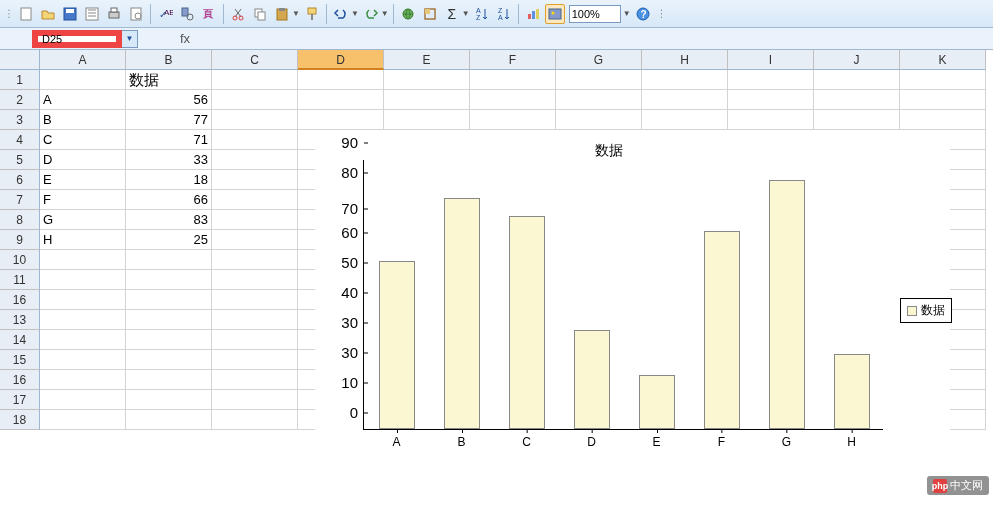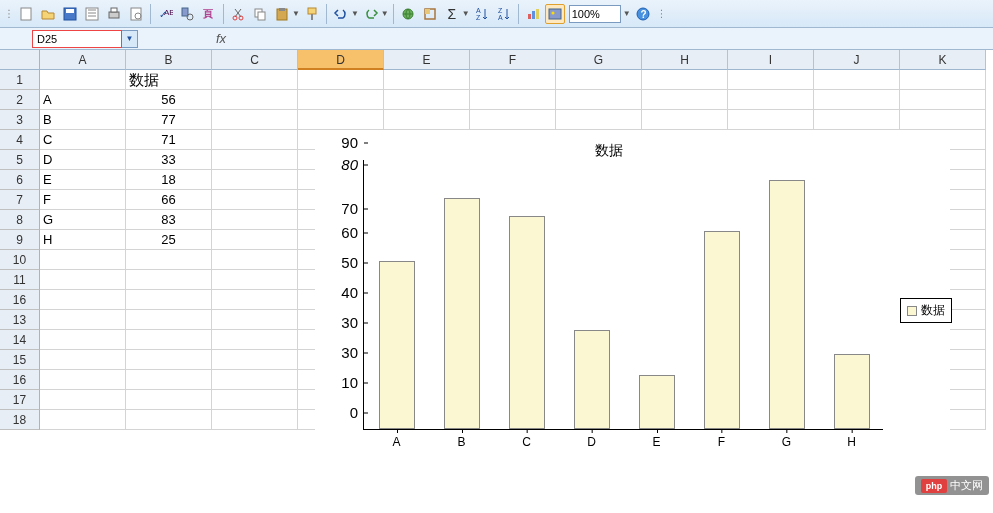--- a/index.html
+++ b/index.html
@@ -5,53 +5,53 @@
     * { margin: 0; padding: 0; box-sizing: border-box; }
     body { font-family: Arial, sans-serif; font-size: 12px; background: #fff; width: 993px; height: 513px; overflow: hidden; position: relative; }
     
     .toolbar { height: 28px; background: linear-gradient(#eaf3fb, #d7e8f8); border-bottom: 1px solid #a0b8d0; display: flex; align-items: center; padding: 0 4px; gap: 2px; }
     .tb-btn { width: 20px; height: 20px; display: flex; align-items: center; justify-content: center; cursor: pointer; border-radius: 2px; }
     .tb-sep { width: 1px; height: 20px; background: #a0b8d0; margin: 0 2px; }
     .tb-drop { font-size: 8px; color: #555; margin-left: -2px; cursor: pointer; }
     .zoom-box { width: 52px; height: 18px; background: #fff; border: 1px solid #7a9ac0; font-size: 11px; padding: 0 2px; margin: 0 2px; }
     
     .formula-bar { height: 22px; background: #eaf3fb; border-bottom: 1px solid #a0b8d0; display: flex; align-items: center; }
-    .name-box { width: 90px; height: 18px; background: #fff; border: 1px solid #ef4444; margin-left: 32px; padding: 0 4px; font-size: 11px; display: flex; align-items: center; }
+    .name-box { width: 90px; height: 18px; background: #fff; border: 6px solid #ef4444; margin-left: 32px; padding: 0 4px; font-size: 11px; display: flex; align-items: center; }
     .name-drop { width: 16px; height: 18px; background: #d7e8f8; border: 1px solid #7a9ac0; border-left: none; display: flex; align-items: center; justify-content: center; color: #2050a0; font-size: 8px; cursor: pointer; }
-    .fx-label { margin-left: 78px; font-style: italic; font-size: 13px; color: #555; }
+    .fx-label { margin-left: 42px; font-size: 13px; color: #555; }
     
     .sheet-area { position: relative; display: flex; }
     .row-headers { width: 40px; }
     .corner { width: 40px; height: 20px; background: #e8eef6; border-right: 1px solid #9eb6ce; border-bottom: 1px solid #9eb6ce; }
     .row-h { width: 40px; height: 20px; background: #e8eef6; border-right: 1px solid #9eb6ce; border-bottom: 1px solid #c0c0c0; text-align: center; line-height: 20px; font-size: 12px; color: #333; }
     
     .cols-area { flex: 1; }
     .col-headers { display: flex; height: 20px; }
     .col-h { width: 86px; height: 20px; background: #e8eef6; border-right: 1px solid #c0c0c0; border-bottom: 1px solid #9eb6ce; text-align: center; line-height: 20px; font-size: 12px; color: #333; }
     .col-h.active { background: #f7c06a; border-bottom: 2px solid #d08020; }
     
     .grid { position: relative; }
     .row { display: flex; height: 20px; }
     .cell { width: 86px; height: 20px; border-right: 1px solid #d4d4d4; border-bottom: 1px solid #d4d4d4; padding: 0 3px; line-height: 20px; font-size: 13px; overflow: hidden; white-space: nowrap; }
-    .cell.num { text-align: center; }
+    .cell.num { text-align: right; }
     .cell.hdr { font-size: 15px; }
     
     .chart { position: absolute; left: 315px; top: 130px; width: 635px; height: 310px; background: #fff; }
     .chart-title { position: absolute; top: 12px; left: 280px; font-size: 14px; }
     .chart-plot { position: absolute; left: 48px; top: 30px; width: 520px; height: 270px; border-left: 1px solid #000; border-bottom: 1px solid #000; }
     .y-tick { position: absolute; right: 100%; width: 30px; text-align: right; font-size: 15px; transform: translateY(-50%); padding-right: 6px; }
     .y-tick::after { content: ''; position: absolute; right: -4px; top: 50%; width: 4px; height: 1px; background: #000; }
     .bar { position: absolute; bottom: 0; width: 36px; background: #fbf7d2; border: 1px solid #888; }
     .x-tick { position: absolute; top: 100%; font-size: 12px; transform: translateX(-50%); padding-top: 6px; }
     .x-tick::before { content: ''; position: absolute; left: 50%; top: 0; width: 1px; height: 4px; background: #000; }
     .legend { position: absolute; right: -2px; top: 168px; border: 1px solid #000; padding: 3px 6px; font-size: 12px; display: flex; align-items: center; gap: 4px; background: #fff; }
     .legend-sq { width: 10px; height: 10px; background: #fbf7d2; border: 1px solid #888; }
     
     .watermark { position: absolute; right: 4px; bottom: 18px; font-size: 11px; color: #fff; background: rgba(100,100,100,0.7); padding: 2px 6px; border-radius: 3px; display: flex; align-items: center; gap: 3px; }
-    .watermark-logo { width: 26px; height: 14px; background: #e04040; border-radius: 2px; font-size: 9px; color: #fff; display: flex; align-items: center; justify-content: center; font-weight: bold; }
+    .watermark-logo { width: 14px; height: 14px; background: #e04040; border-radius: 2px; font-size: 9px; color: #fff; display: flex; align-items: center; justify-content: center; font-weight: bold; }
   </style>
 </head>
 <body>
 
 <div class="toolbar">
   <span style="color:#888;font-size:10px;">⋮</span>
   <div class="tb-btn">
       <svg width="16" height="16">
         <rect x="3" y="2" width="10" height="12" fill="#fff" stroke="#888"></rect>
       </svg>
@@ -485,21 +485,21 @@
   <div class="chart-title">数据</div>
   <div class="chart-plot">
       <div class="y-tick" style="bottom: 0px;">0</div>
       <div class="y-tick" style="bottom: 30px;">10</div>
       <div class="y-tick" style="bottom: 60px;">30</div>
       <div class="y-tick" style="bottom: 90px;">30</div>
       <div class="y-tick" style="bottom: 120px;">40</div>
       <div class="y-tick" style="bottom: 150px;">50</div>
       <div class="y-tick" style="bottom: 180px;">60</div>
       <div class="y-tick" style="bottom: 204px;">70</div>
-      <div class="y-tick" style="bottom: 248px; font-style: italic;">80</div>
+      <div class="y-tick" style="bottom: 240px;">80</div>
       <div class="y-tick" style="bottom: 270px;">90</div>
       <div class="bar" style="left: 14.5px; height: 168px;"></div>
       <div class="x-tick" style="left: 32.5px;">A</div>
       <div class="bar" style="left: 79.5px; height: 231px;"></div>
       <div class="x-tick" style="left: 97.5px;">B</div>
       <div class="bar" style="left: 144.5px; height: 213px;"></div>
       <div class="x-tick" style="left: 162.5px;">C</div>
       <div class="bar" style="left: 209.5px; height: 99px;"></div>
       <div class="x-tick" style="left: 227.5px;">D</div>
       <div class="bar" style="left: 274.5px; height: 54px;"></div>

